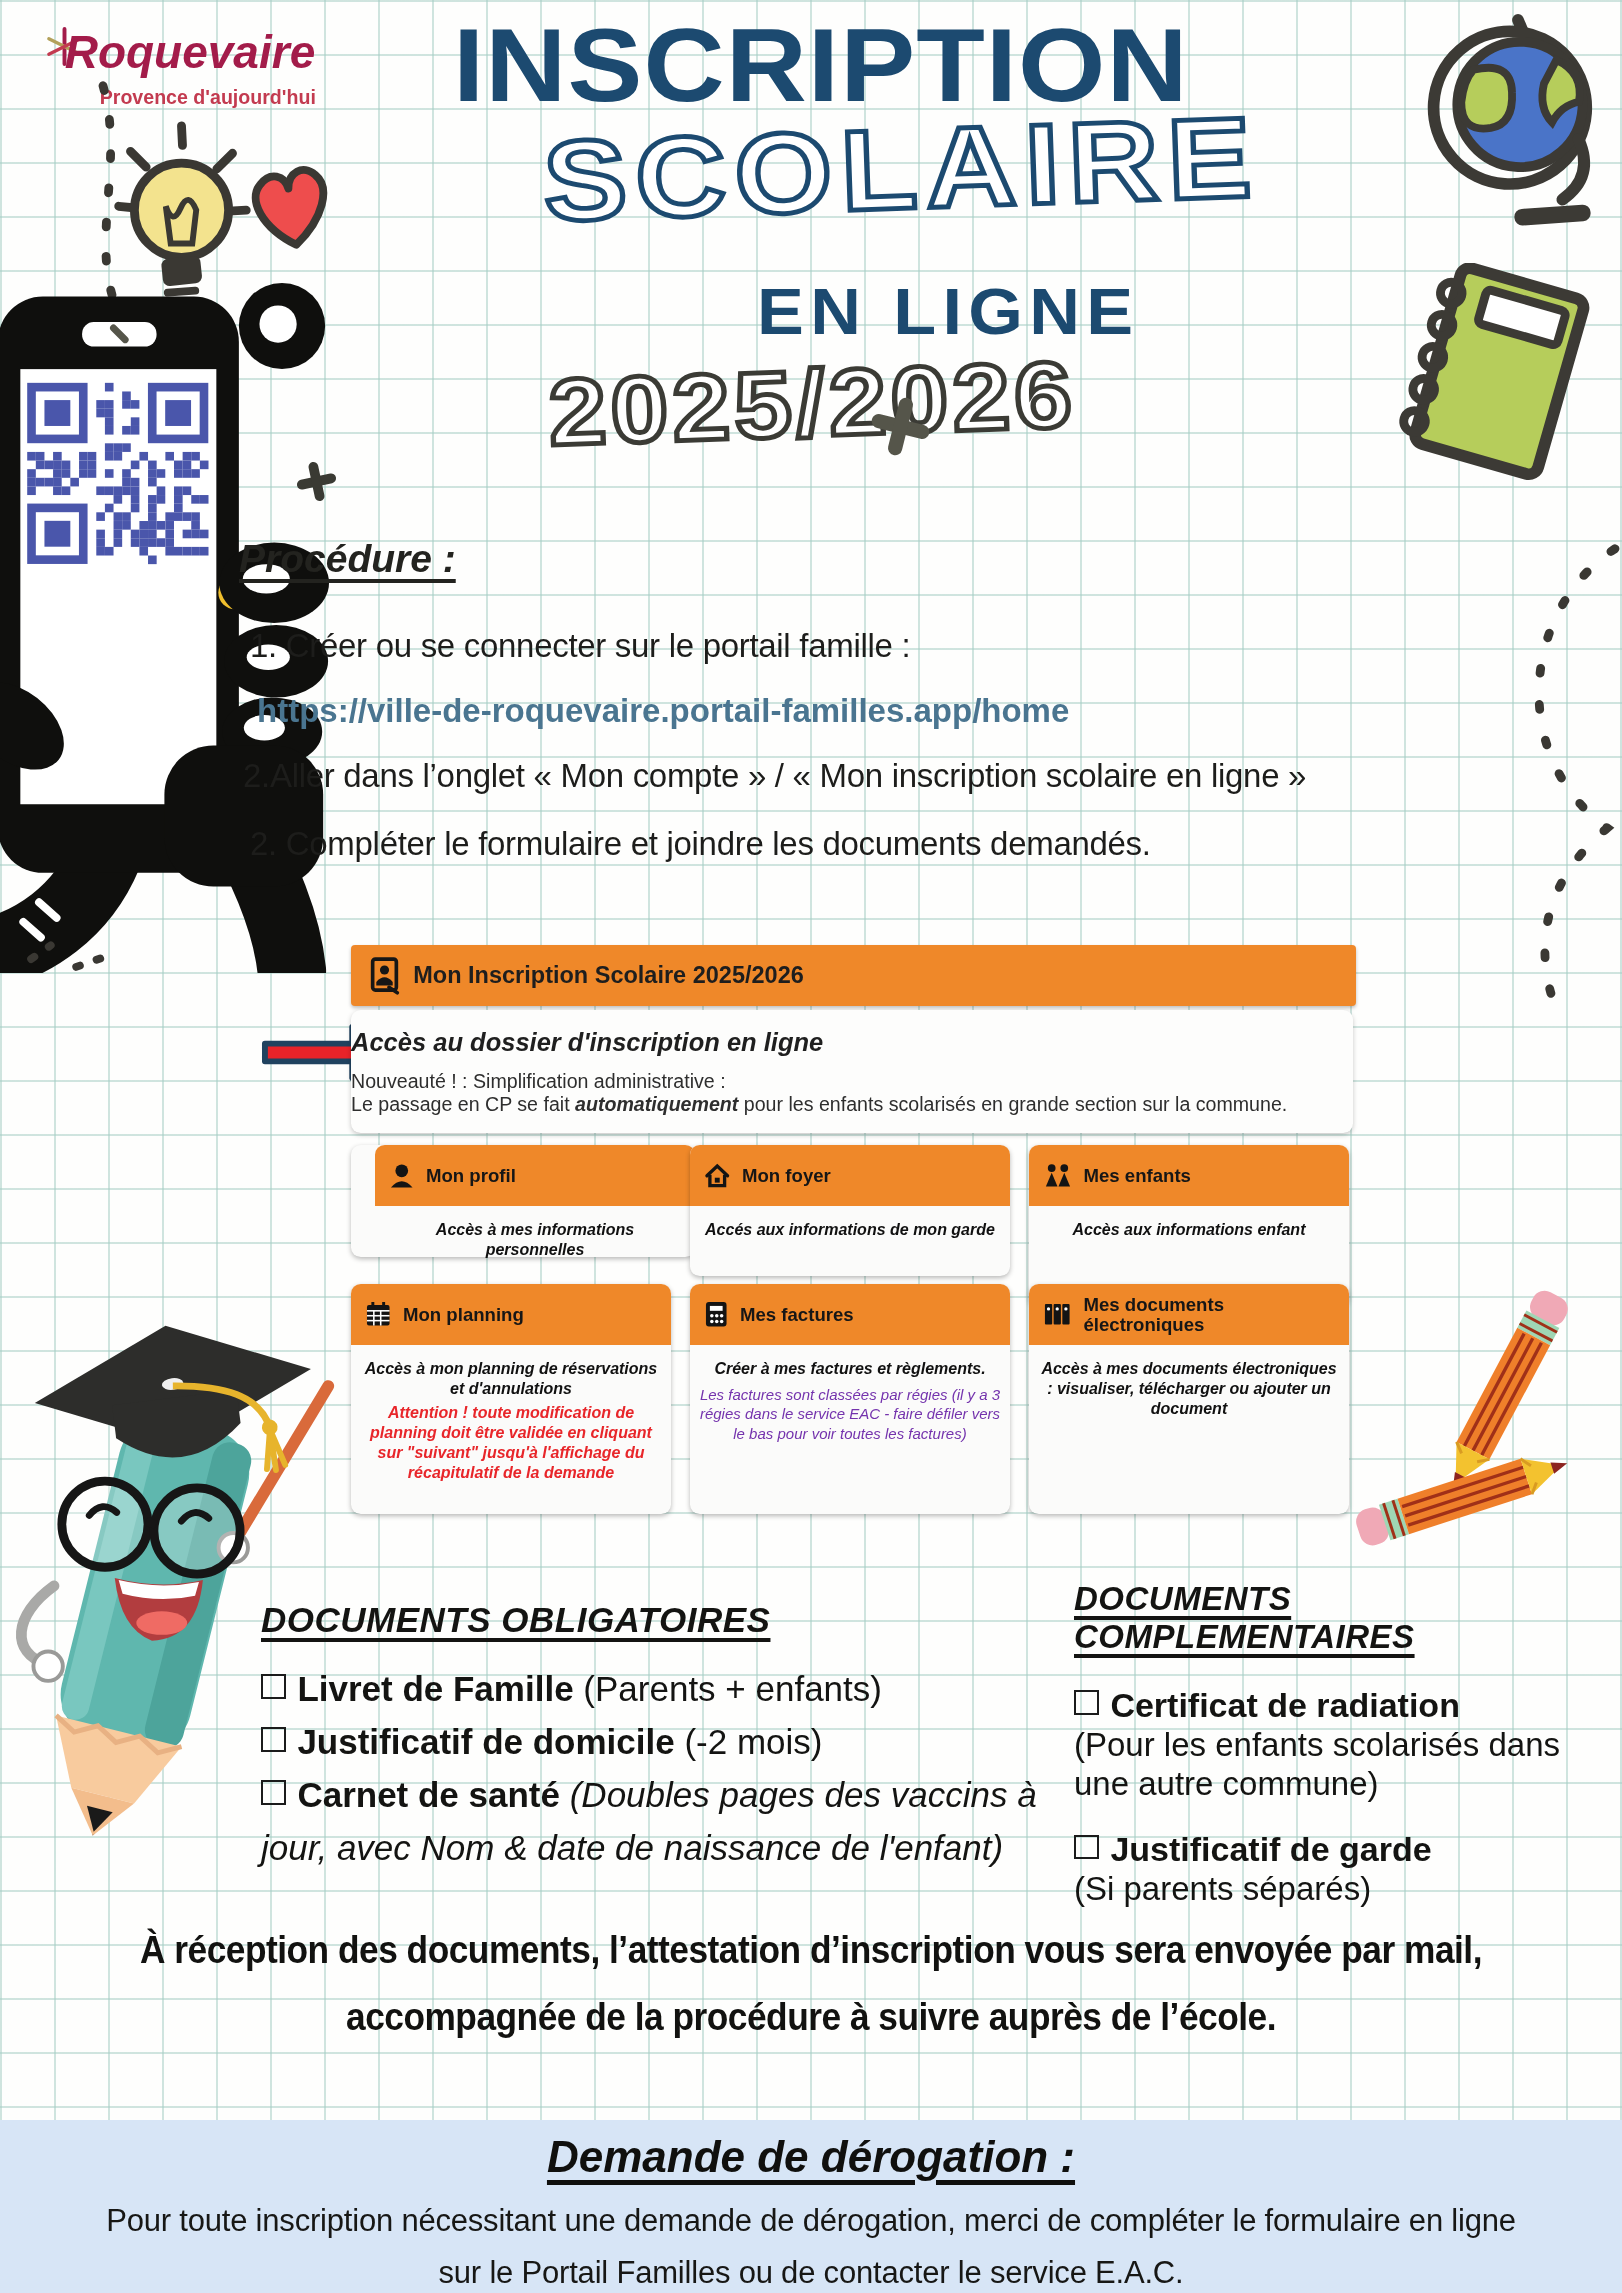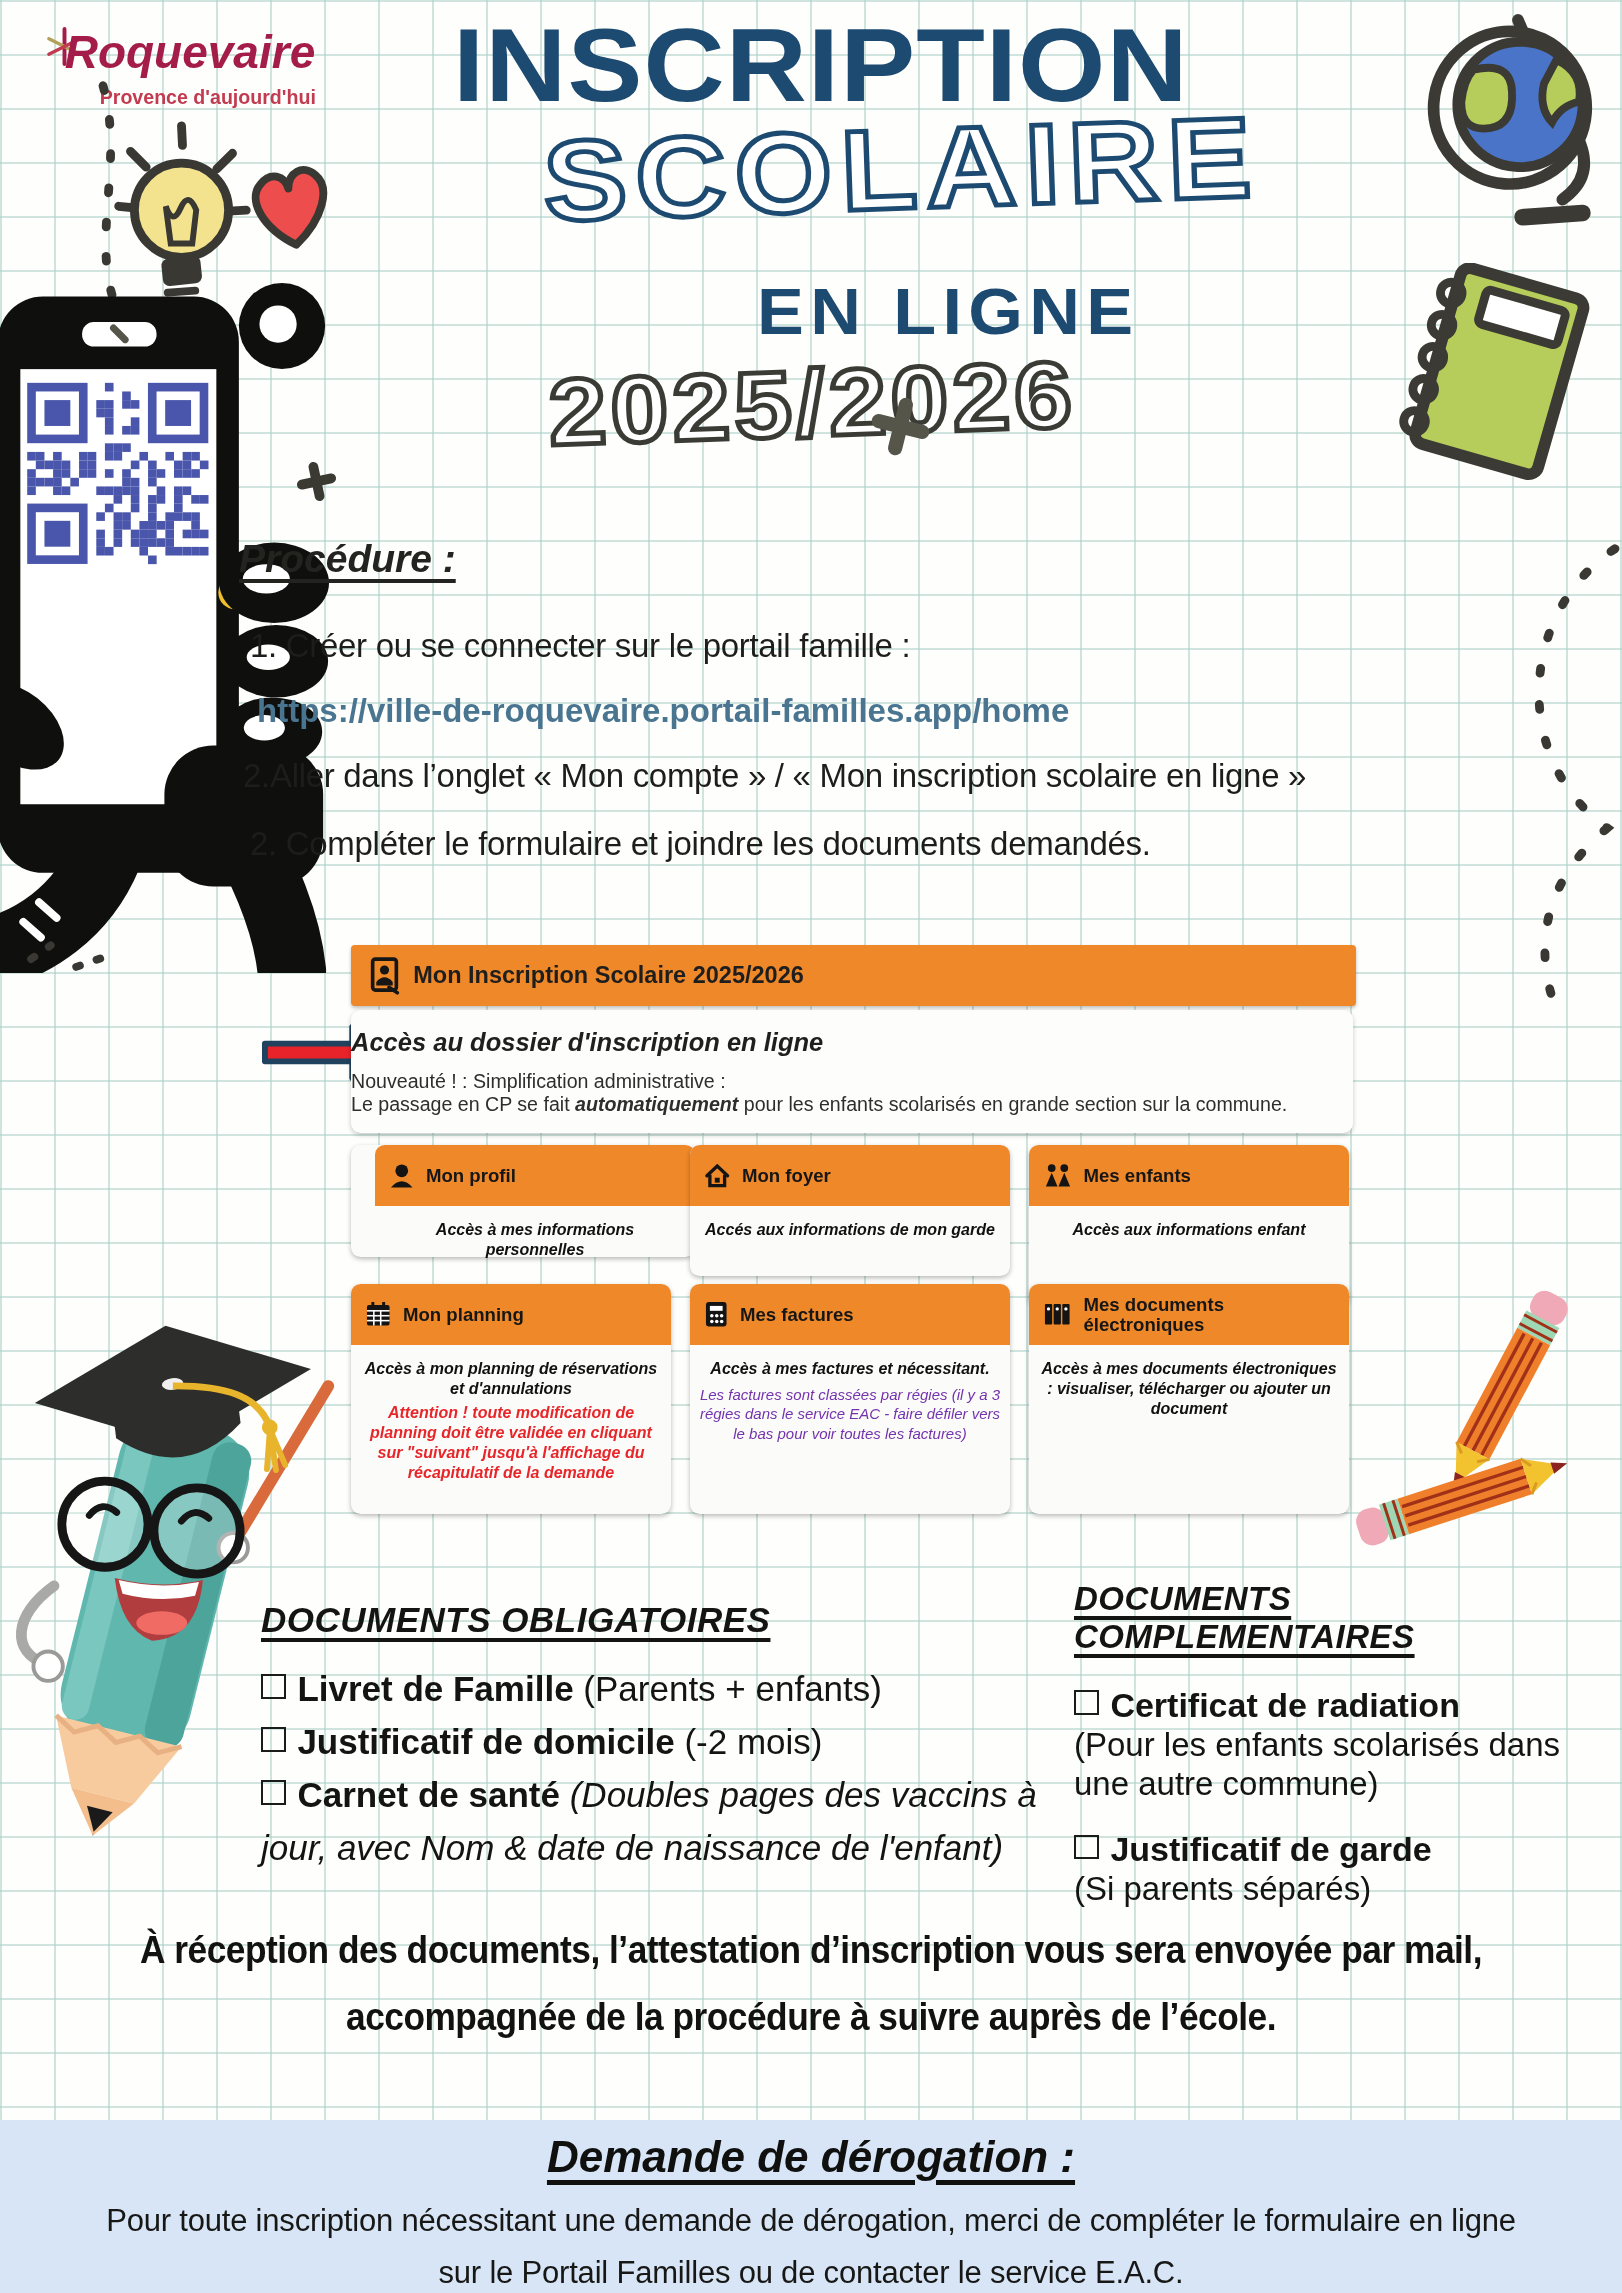--- a/index.html
+++ b/index.html
@@ -410,21 +410,21 @@
               <circle cx="13" cy="15" r="1.8"></circle>
               <circle cx="18" cy="15" r="1.8"></circle>
               <circle cx="8" cy="21" r="1.8"></circle>
               <circle cx="13" cy="21" r="1.8"></circle>
               <circle cx="18" cy="21" r="1.8"></circle>
             </g>
         </svg>
         <span class="ct">Mes factures</span>
       </div>
       <div class="pbody">
-        <div class="pb-main">Accès à mes factures et nécessitant.</div>
+        <div class="pb-main">Créer à mes factures et règlements.</div>
         <div class="pb-note">Les factures sont classées par régies (il y a 3 régies dans le service EAC - faire défiler vers le bas pour voir toutes les factures)</div>
       </div>
     </div>
 
     <div class="pcard" style="left:680px;top:348px;height:230px;">
       <div class="pchead">
         <svg width="29" height="26.5" viewBox="0 0 30 27">
           <g fill="#141414">
             <rect x="2" y="3" width="7.5" height="21" rx="1"></rect>
               <rect x="11" y="3" width="7.5" height="21" rx="1"></rect>

